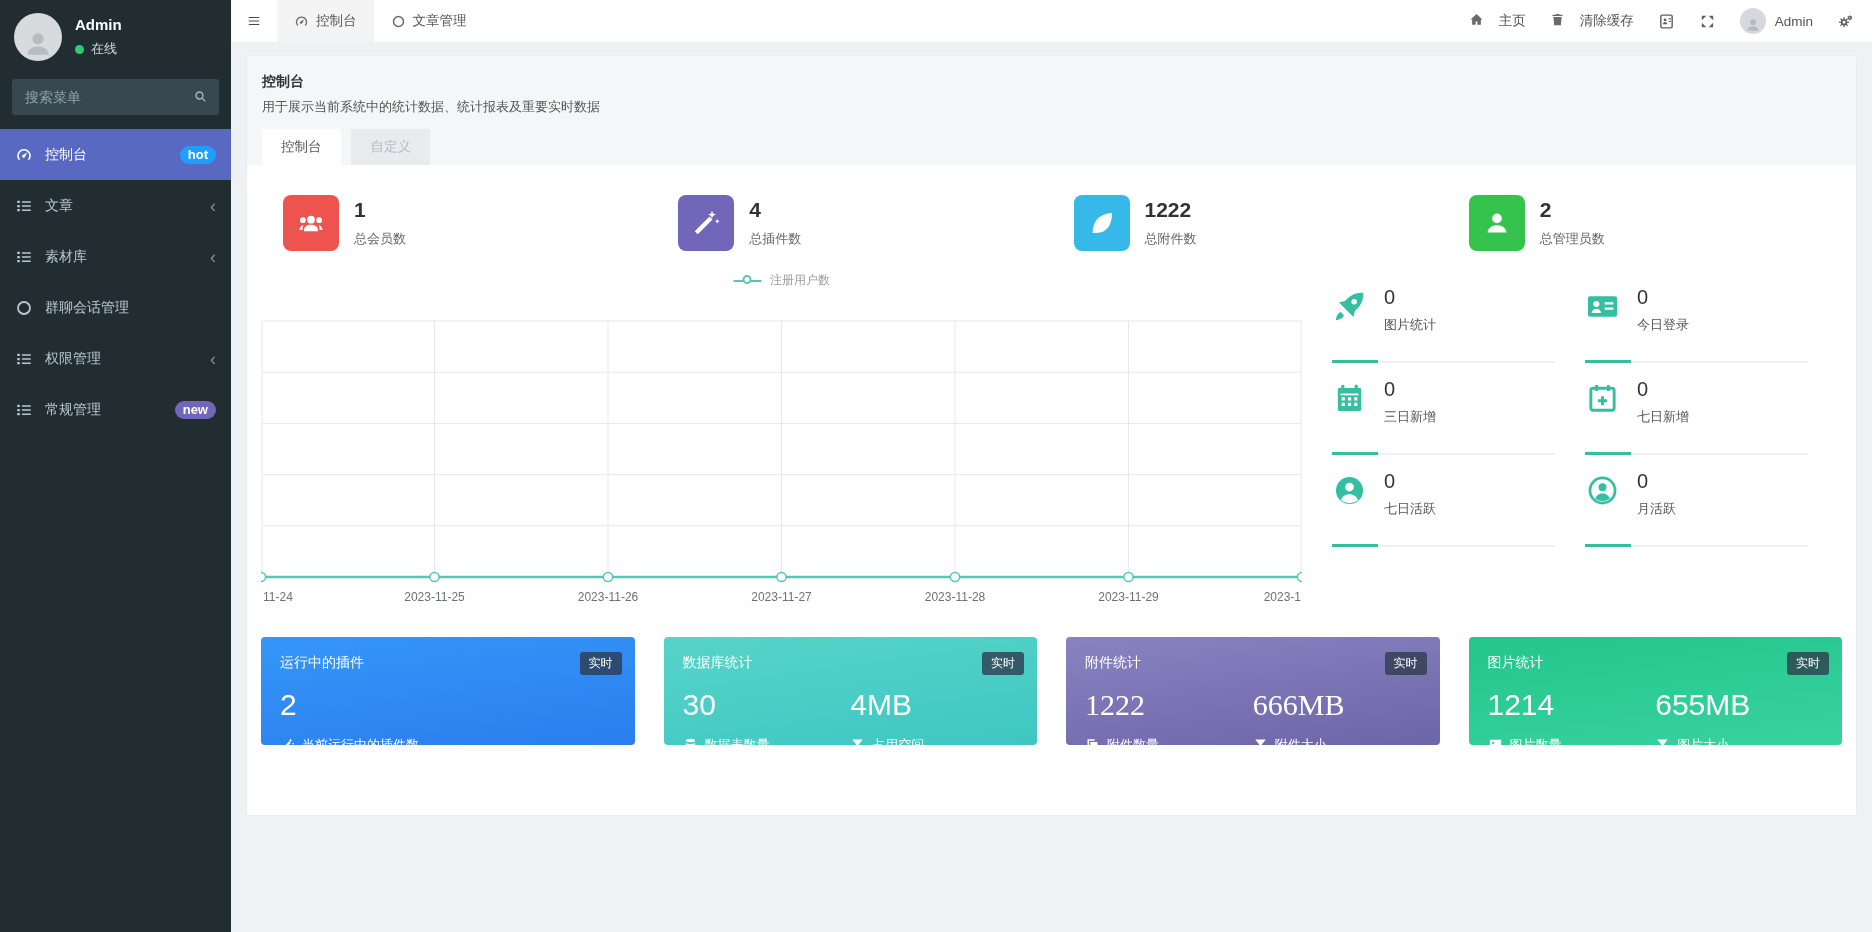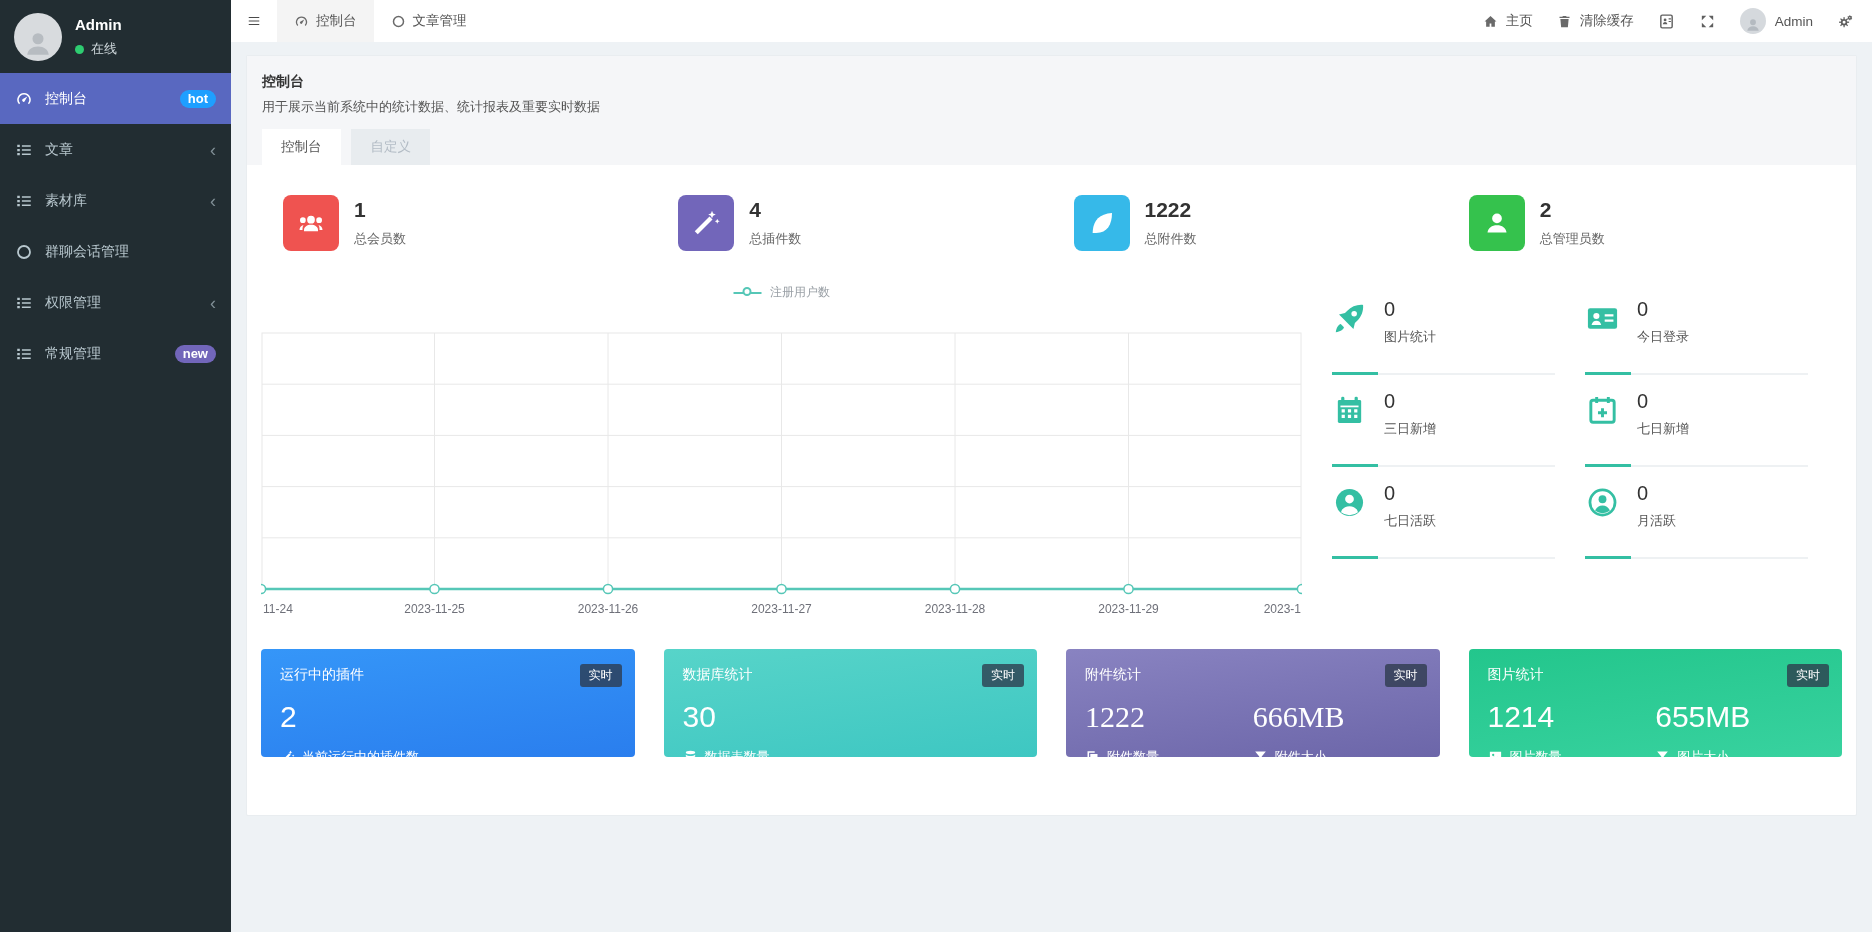--- a/index.html
+++ b/index.html
@@ -29,21 +29,21 @@
   .mi-chevron{margin-left:auto;font-size:18px;color:#808f96;line-height:1}
 
   
   .main{flex:1;display:flex;flex-direction:column;min-width:0}
   .topbar{height:42px;background:#fff;display:flex;align-items:center;flex-shrink:0}
   .hamburger{width:46px;height:42px;padding:14px 15px;color:#4a4a4a;cursor:pointer}
   .tb-tab{height:42px;display:flex;align-items:center;gap:7px;padding:0 17px;font-size:13.5px;color:#575757;cursor:pointer}
   .tb-tab.active{background:#f4f4f4}
   .tb-ic{width:15px;height:15px;color:#6a6a6a}
   .tb-right{margin-left:auto;display:flex;align-items:center;gap:24px;padding-right:18px;color:#555;font-size:13.5px}
-  .tb-link{display:flex;align-items:center;gap:8px;cursor:pointer}
+  .tb-link{display:flex;gap:15px;cursor:pointer}
   .tb-icbtn{width:17px;height:17px;color:#5f5f5f;cursor:pointer}
   .tb-user{display:flex;align-items:center;gap:9px;cursor:pointer}
   .avatar-sm{width:26px;height:26px;border-radius:50%;background:#d5d9dd;display:flex;align-items:flex-end;justify-content:center;overflow:hidden}
   .avatar-sm .av-icon{width:18px;height:18px;color:#b4bac0}
 
   
   .content{flex:1;padding:13px 15px}
   .panel{background:#fff;border:1px solid #e9edf0;border-radius:2px;height:761px;overflow:hidden}
   .panel-head{background:#f5f6f8;padding:17px 15px 0}
   .page-title{font-weight:bold;font-size:14px;color:#333}
@@ -55,21 +55,21 @@
 
   
   .stats-row{display:grid;grid-template-columns:repeat(4,1fr);padding:16px 0 6px}
   .stat{display:flex;gap:15px;padding-left:22px}
   .stat-icon{width:56px;height:56px;border-radius:8px;color:#fff;display:flex;align-items:center;justify-content:center;flex-shrink:0}
   .stat-icon span{width:30px;height:30px}
   .stat-num{font-size:21px;font-weight:bold;color:#333;margin-top:3px}
   .stat-label{font-size:13px;color:#666;margin-top:8px}
 
   
-  .chart-row{display:flex;margin-top:26px}
+  .chart-row{display:flex;margin-top:14px}
   .chart-wrap{flex:1;position:relative;height:352px;min-width:0}
   .legend{position:absolute;top:1px;left:50%;transform:translateX(-50%);display:flex;align-items:center;cursor:pointer}
   .lg-marker{width:28px;height:2px;background:#56c7b7;position:relative;display:inline-block}
   .lg-dot{position:absolute;left:9px;top:-5px;width:9px;height:9px;border:2px solid #56c7b7;border-radius:50%;background:#fff}
   .lg-text{font-size:12px;color:#9aa0a6;margin-left:9px}
   .mini-stats{width:540px;flex-shrink:0;padding:0 34px 0 30px;display:grid;grid-template-columns:1fr 1fr;column-gap:30px;align-content:start}
   .mini{height:92px;position:relative;padding-top:15px;display:flex;gap:17px}
   .mini::after{content:"";position:absolute;left:0;right:0;bottom:0;height:2px;background:#eef1f3}
   .mini::before{content:"";position:absolute;left:0;bottom:0;width:46px;height:3px;background:#34bfa3;z-index:1}
   .mini-icon{width:35px;height:35px;color:#34bfa3;margin-top:3px;flex-shrink:0}
@@ -104,20 +104,29 @@
             </svg>
           </span>
         </div>
       <div>
         <div class="user-name">Admin</div>
         <div class="user-status">
           <span class="dot"></span>
           <span>在线</span>
         </div>
       </div>
+    </div>
+    <div class="search-box">
+      <input placeholder="搜索菜单" style="">
+      <span class="search-ic" data-icon="search-icon">
+          <svg viewBox="0 0 24 24" fill="currentColor">
+            <circle cx="10.3" cy="10.3" r="5.6" fill="none" stroke="currentColor" stroke-width="2.2"></circle>
+            <path d="M14.6 14.6l5.2 5.2" stroke="currentColor" stroke-width="2.2"></path>
+          </svg>
+        </span>
     </div>
     <nav id="menu">
         <div class="menu-item active">
     <span class="mi-icon" data-icon="gauge-icon">
             <svg viewBox="0 0 24 24" fill="currentColor">
               <path d="M12 4a9 9 0 0 0-6.7 15l1.5-1.4A7 7 0 1 1 19 13c0 1.8-.7 3.4-1.8 4.6l1.5 1.4A9 9 0 0 0 12 4z"></path>
               <path d="M13.1 14.7a1.9 1.9 0 1 1-2.6-2.6l5.9-3.3-3.3 5.9z"></path>
             </svg>
           </span>
     <span class="mi-label">控制台</span>
@@ -488,20 +497,31 @@
       <span data-icon="database-icon">
                         <svg viewBox="0 0 24 24" fill="currentColor">
                           <ellipse cx="12" cy="5.6" rx="7.5" ry="2.7"></ellipse>
                           <path d="M4.5 9c1.6 1.3 4.3 2 7.5 2s5.9-.7 7.5-2v3.1c-1.6 1.3-4.3 2-7.5 2s-5.9-.7-7.5-2z"></path>
                           <path d="M4.5 14.7c1.6 1.3 4.3 2 7.5 2s5.9-.7 7.5-2v3.5c-1.6 1.3-4.3 2-7.5 2s-5.9-.7-7.5-2z"></path>
                         </svg>
                       </span>
       <span class="metric-label-text">数据表数量</span>
     </div>
   </div>
+                  <div class="metric">
+    <div class="metric-value">4MB</div>
+    <div class="metric-label">
+      <span data-icon="filter-icon">
+                        <svg viewBox="0 0 24 24" fill="currentColor">
+                          <path d="M3.5 4h17L14 11.8v8l-4-2.3v-5.7z"></path>
+                        </svg>
+                      </span>
+      <span class="metric-label-text">占用空间</span>
+    </div>
+  </div>
                 </div>
   </div>
               <div class="dcard" style="background: linear-gradient(172deg, rgb(137, 131, 193), rgb(108, 102, 169)); font-family: Liberation Serif, serif;">
     <div class="dcard-title">附件统计</div>
     <span class="rt-badge">实时</span>
     <div class="metrics">
                   <div class="metric">
     <div class="metric-value">1222</div>
     <div class="metric-label">
       <span data-icon="copy-icon">

